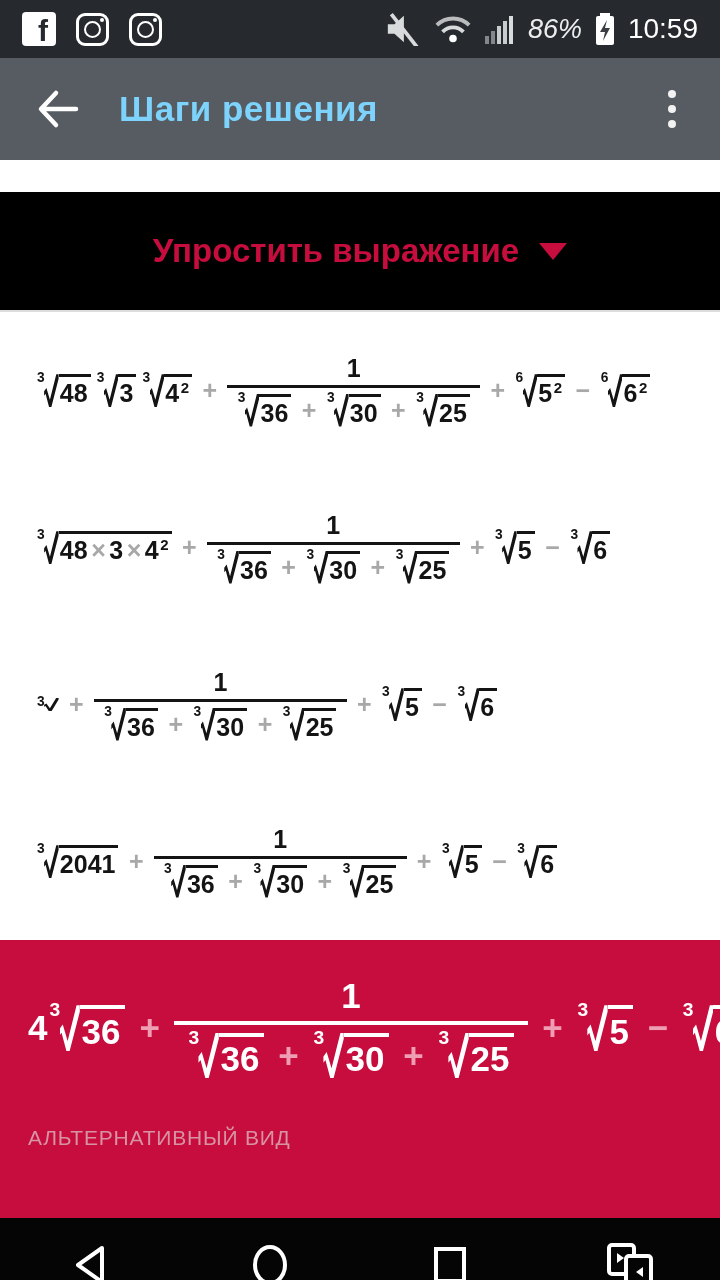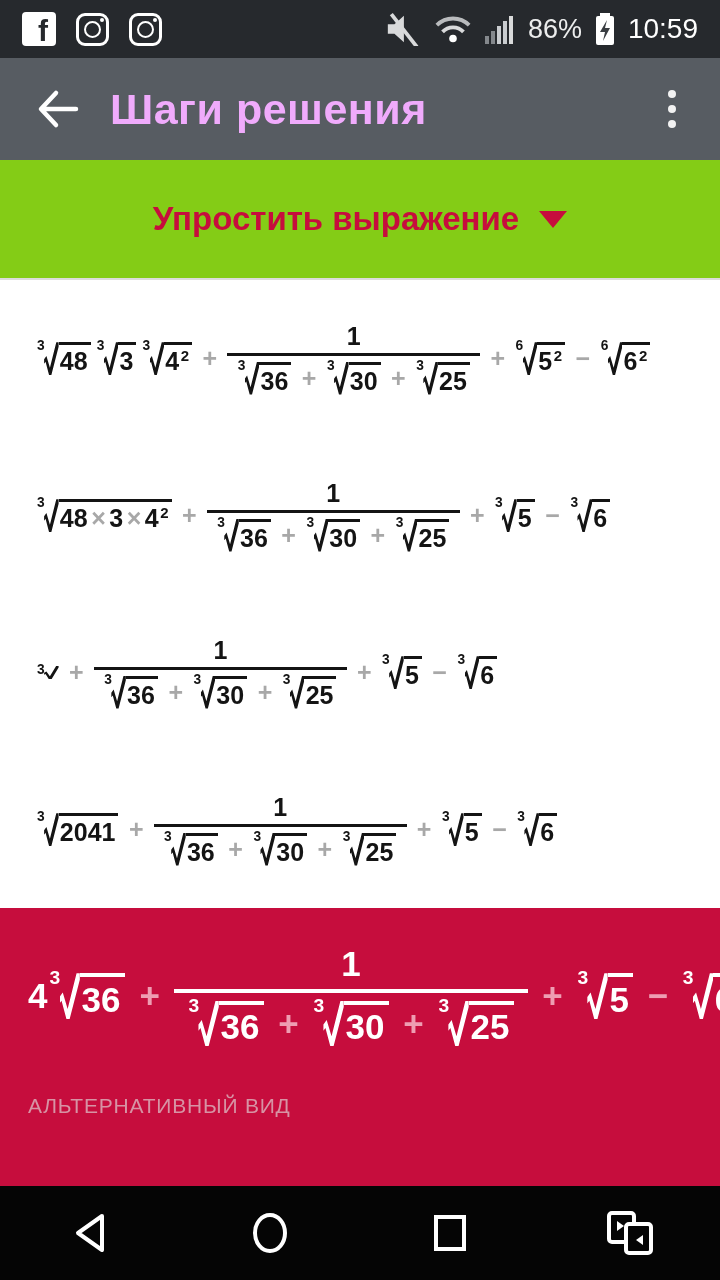--- a/index.html
+++ b/index.html
@@ -9,32 +9,32 @@
 
   
   .status-bar { height:58px; background:var(--status_bar_bg,#26292d); display:flex; align-items:center; padding:0 22px; flex:none; }
   .sb-left { display:flex; align-items:center; gap:20px; }
   .sb-right { margin-left:auto; display:flex; align-items:center; gap:13px; }
   .fb-icon { width:34px; height:34px; background:#fff; border-radius:4px; display:flex; align-items:flex-end; justify-content:center; overflow:hidden; }
   .fb-icon span { font-weight:700; font-size:30px; line-height:30px; color:var(--status_bar_bg,#26292d); transform:translateX(4px); }
   .ig-icon { width:33px; height:33px; border:3px solid #fff; border-radius:9px; position:relative; }
   .ig-icon::before { content:""; position:absolute; left:50%; top:50%; width:13px; height:13px; margin:-8.5px 0 0 -8.5px; border:2.5px solid #fff; border-radius:50%; }
   .ig-icon::after { content:""; position:absolute; right:2px; top:2px; width:4px; height:4px; background:#fff; border-radius:50%; }
-  .sb-text { color:#eceded; font-size:27px; font-weight:400; }
+  .sb-text { color:#eceded; font-size:27px; font-weight:400;font-style:italic; }
   .sb-time { color:#fff; font-size:28px; font-weight:400; }
 
   
   .app-bar { height:102px; background:var(--app_bar_bg,#575c62); display:flex; align-items:center; padding:0 30px; flex:none; }
   .back-btn { background:none; border:none; width:56px; height:56px; display:flex; align-items:center; justify-content:center; cursor:pointer; }
-  .app-title { color:#f0abfc; font-size:43px; font-weight:700; margin-left:24px; letter-spacing:.5px; }
+  .app-title { color:#7dd3fc; font-size:35px; font-weight:700; margin-left:33px; letter-spacing:.5px; }
   .menu-btn { margin-left:auto; background:none; border:none; display:flex; flex-direction:column; gap:7px; padding:10px 14px; cursor:pointer; }
   .menu-btn i { width:8px; height:8px; border-radius:50%; background:#f2f2f2; }
 
   
-  .method-row { height:120px; background:#84cc16; display:flex; align-items:center; justify-content:center; border-bottom:2px solid var(--divider,#dcdcdc); flex:none; cursor:pointer; }
+  .method-row { height:120px; background:#000000; display:flex; align-items:center; justify-content:center; border-bottom:2px solid var(--divider,#dcdcdc); flex:none; cursor:pointer;margin-top:32px; }
   .method-label { color:var(--accent,#c60d3d); font-size:33px; font-weight:700; }
   .method-caret { width:0; height:0; border-left:14px solid transparent; border-right:14px solid transparent; border-top:17px solid var(--accent,#c60d3d); margin-left:20px; }
 
   
   .steps-area { flex:none; background:#fff; }
   .step { height:157px; display:flex; align-items:center; padding-left:34px; }
 
   
   .mrow { display:flex; align-items:center; font-weight:700; }
   .step .mrow { font-size:25px; color:var(--math_color,#141414); }

